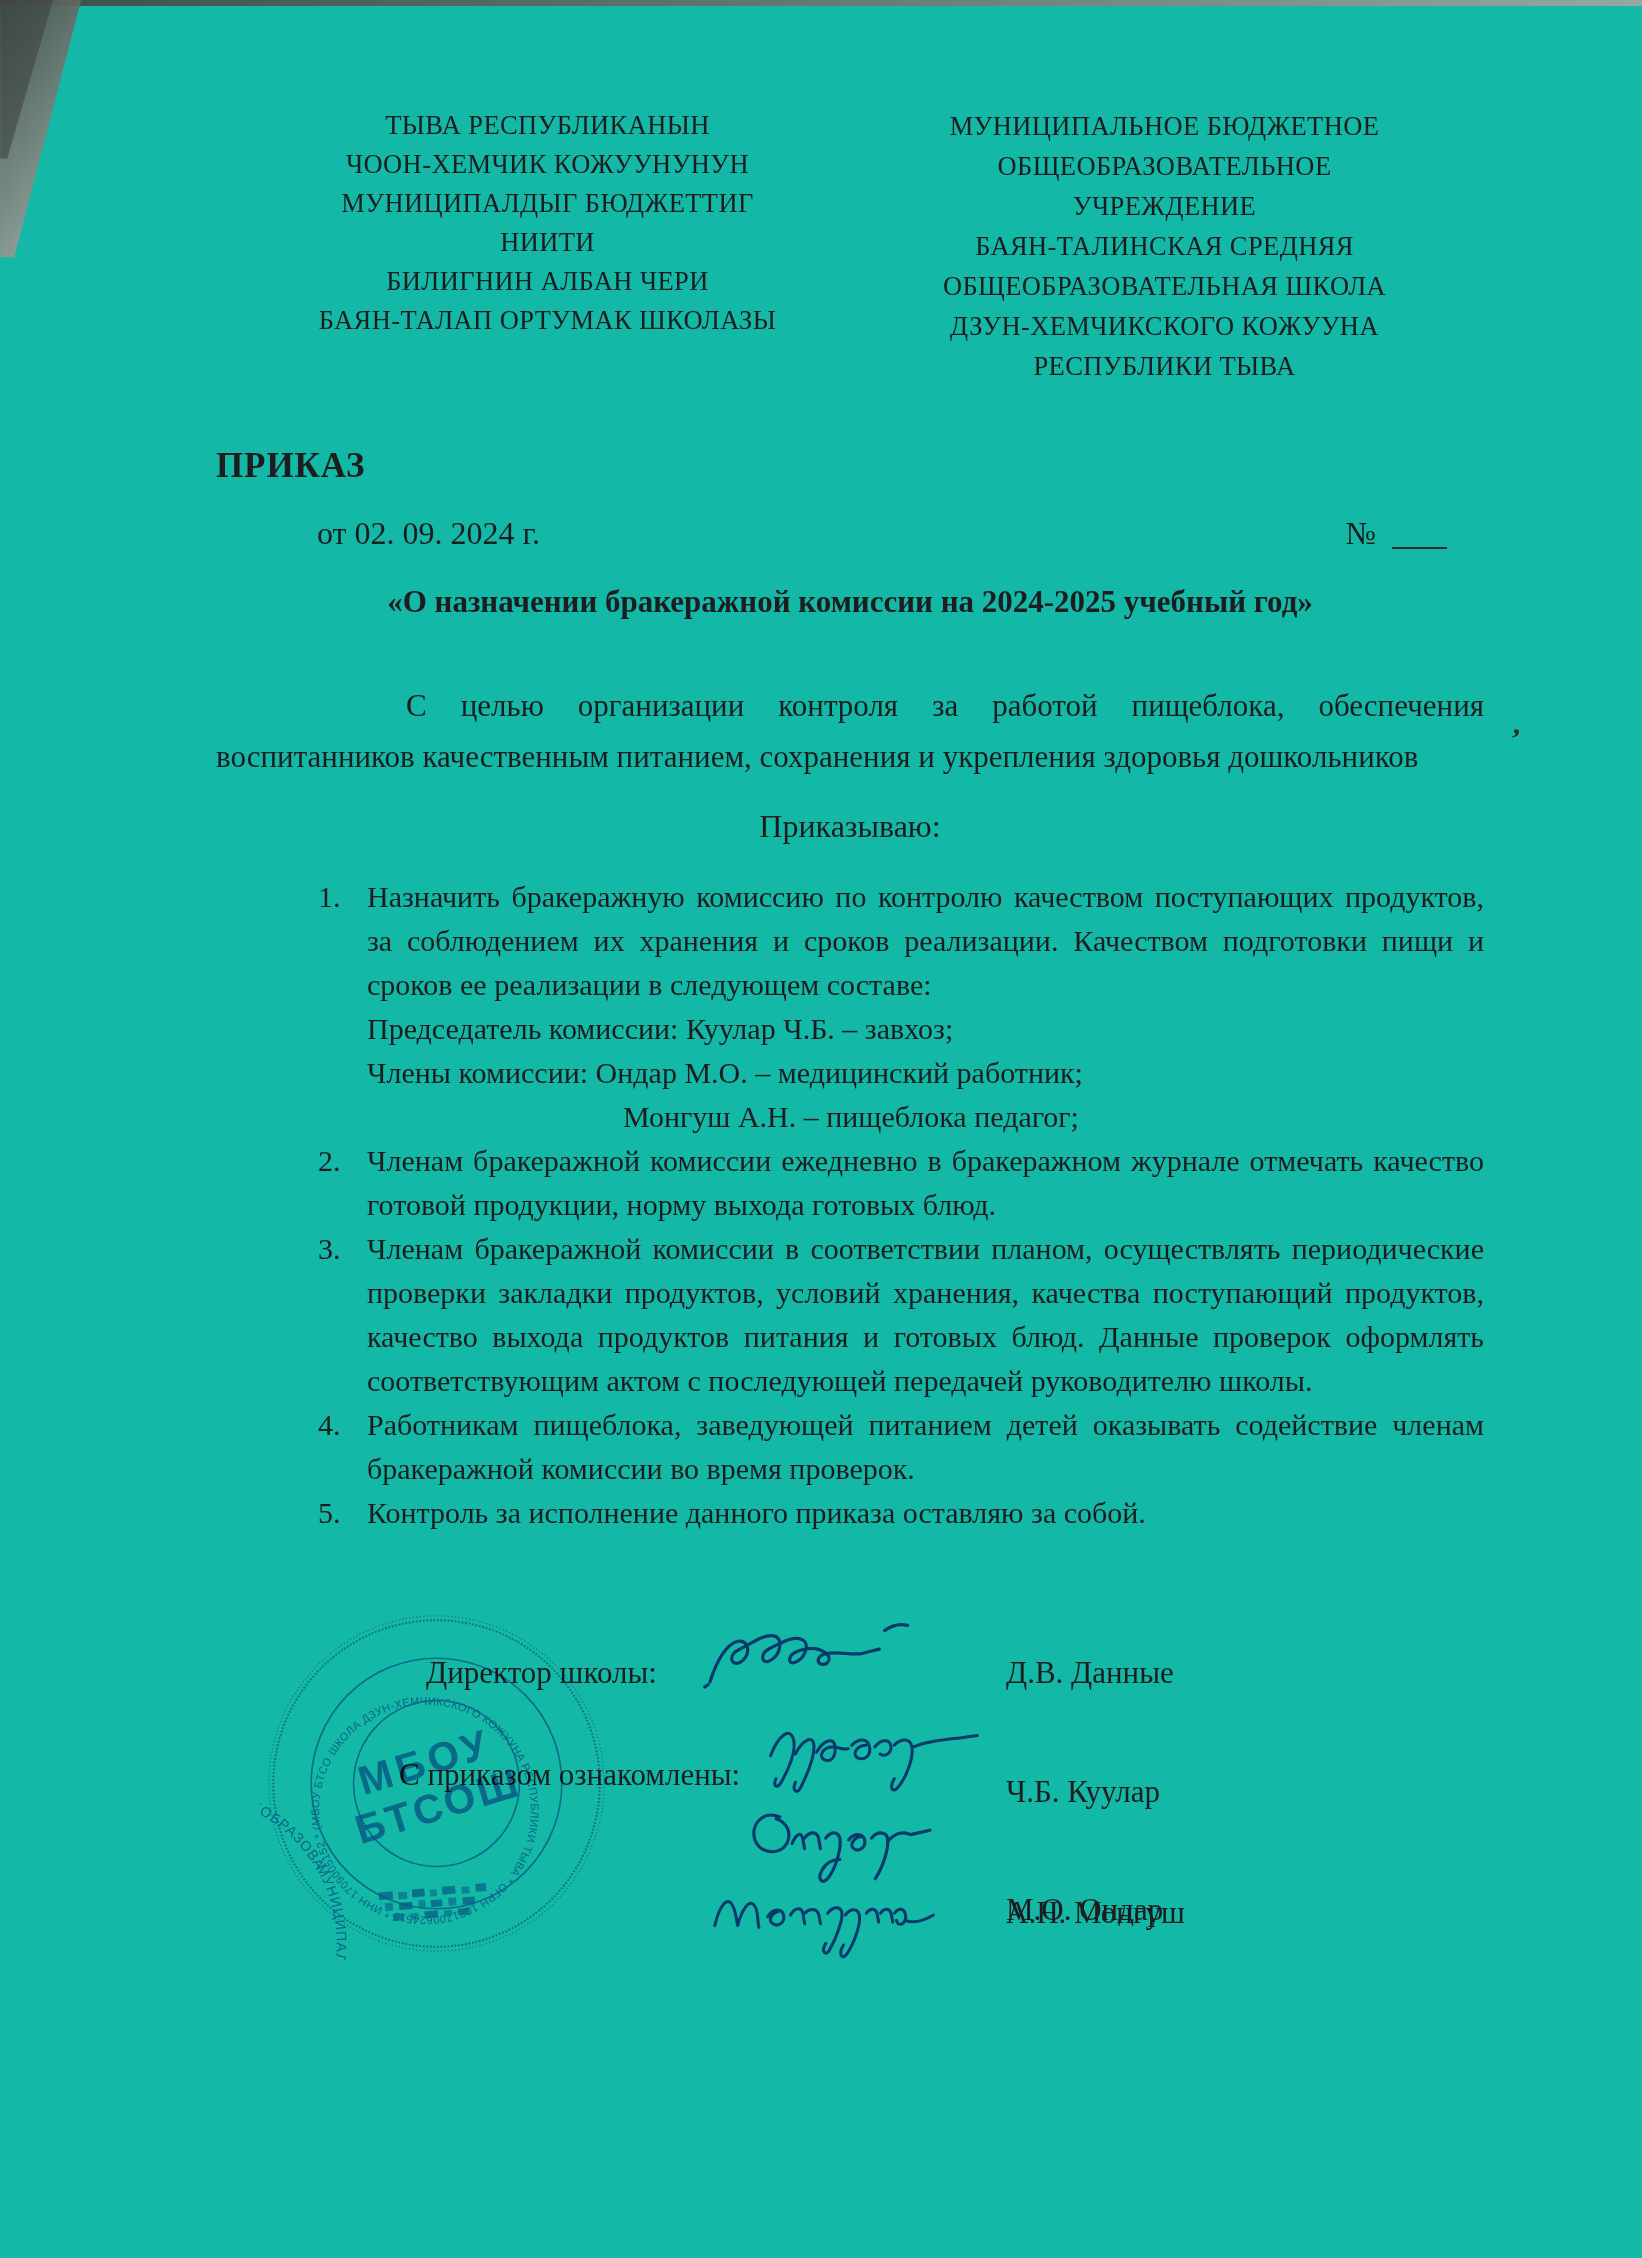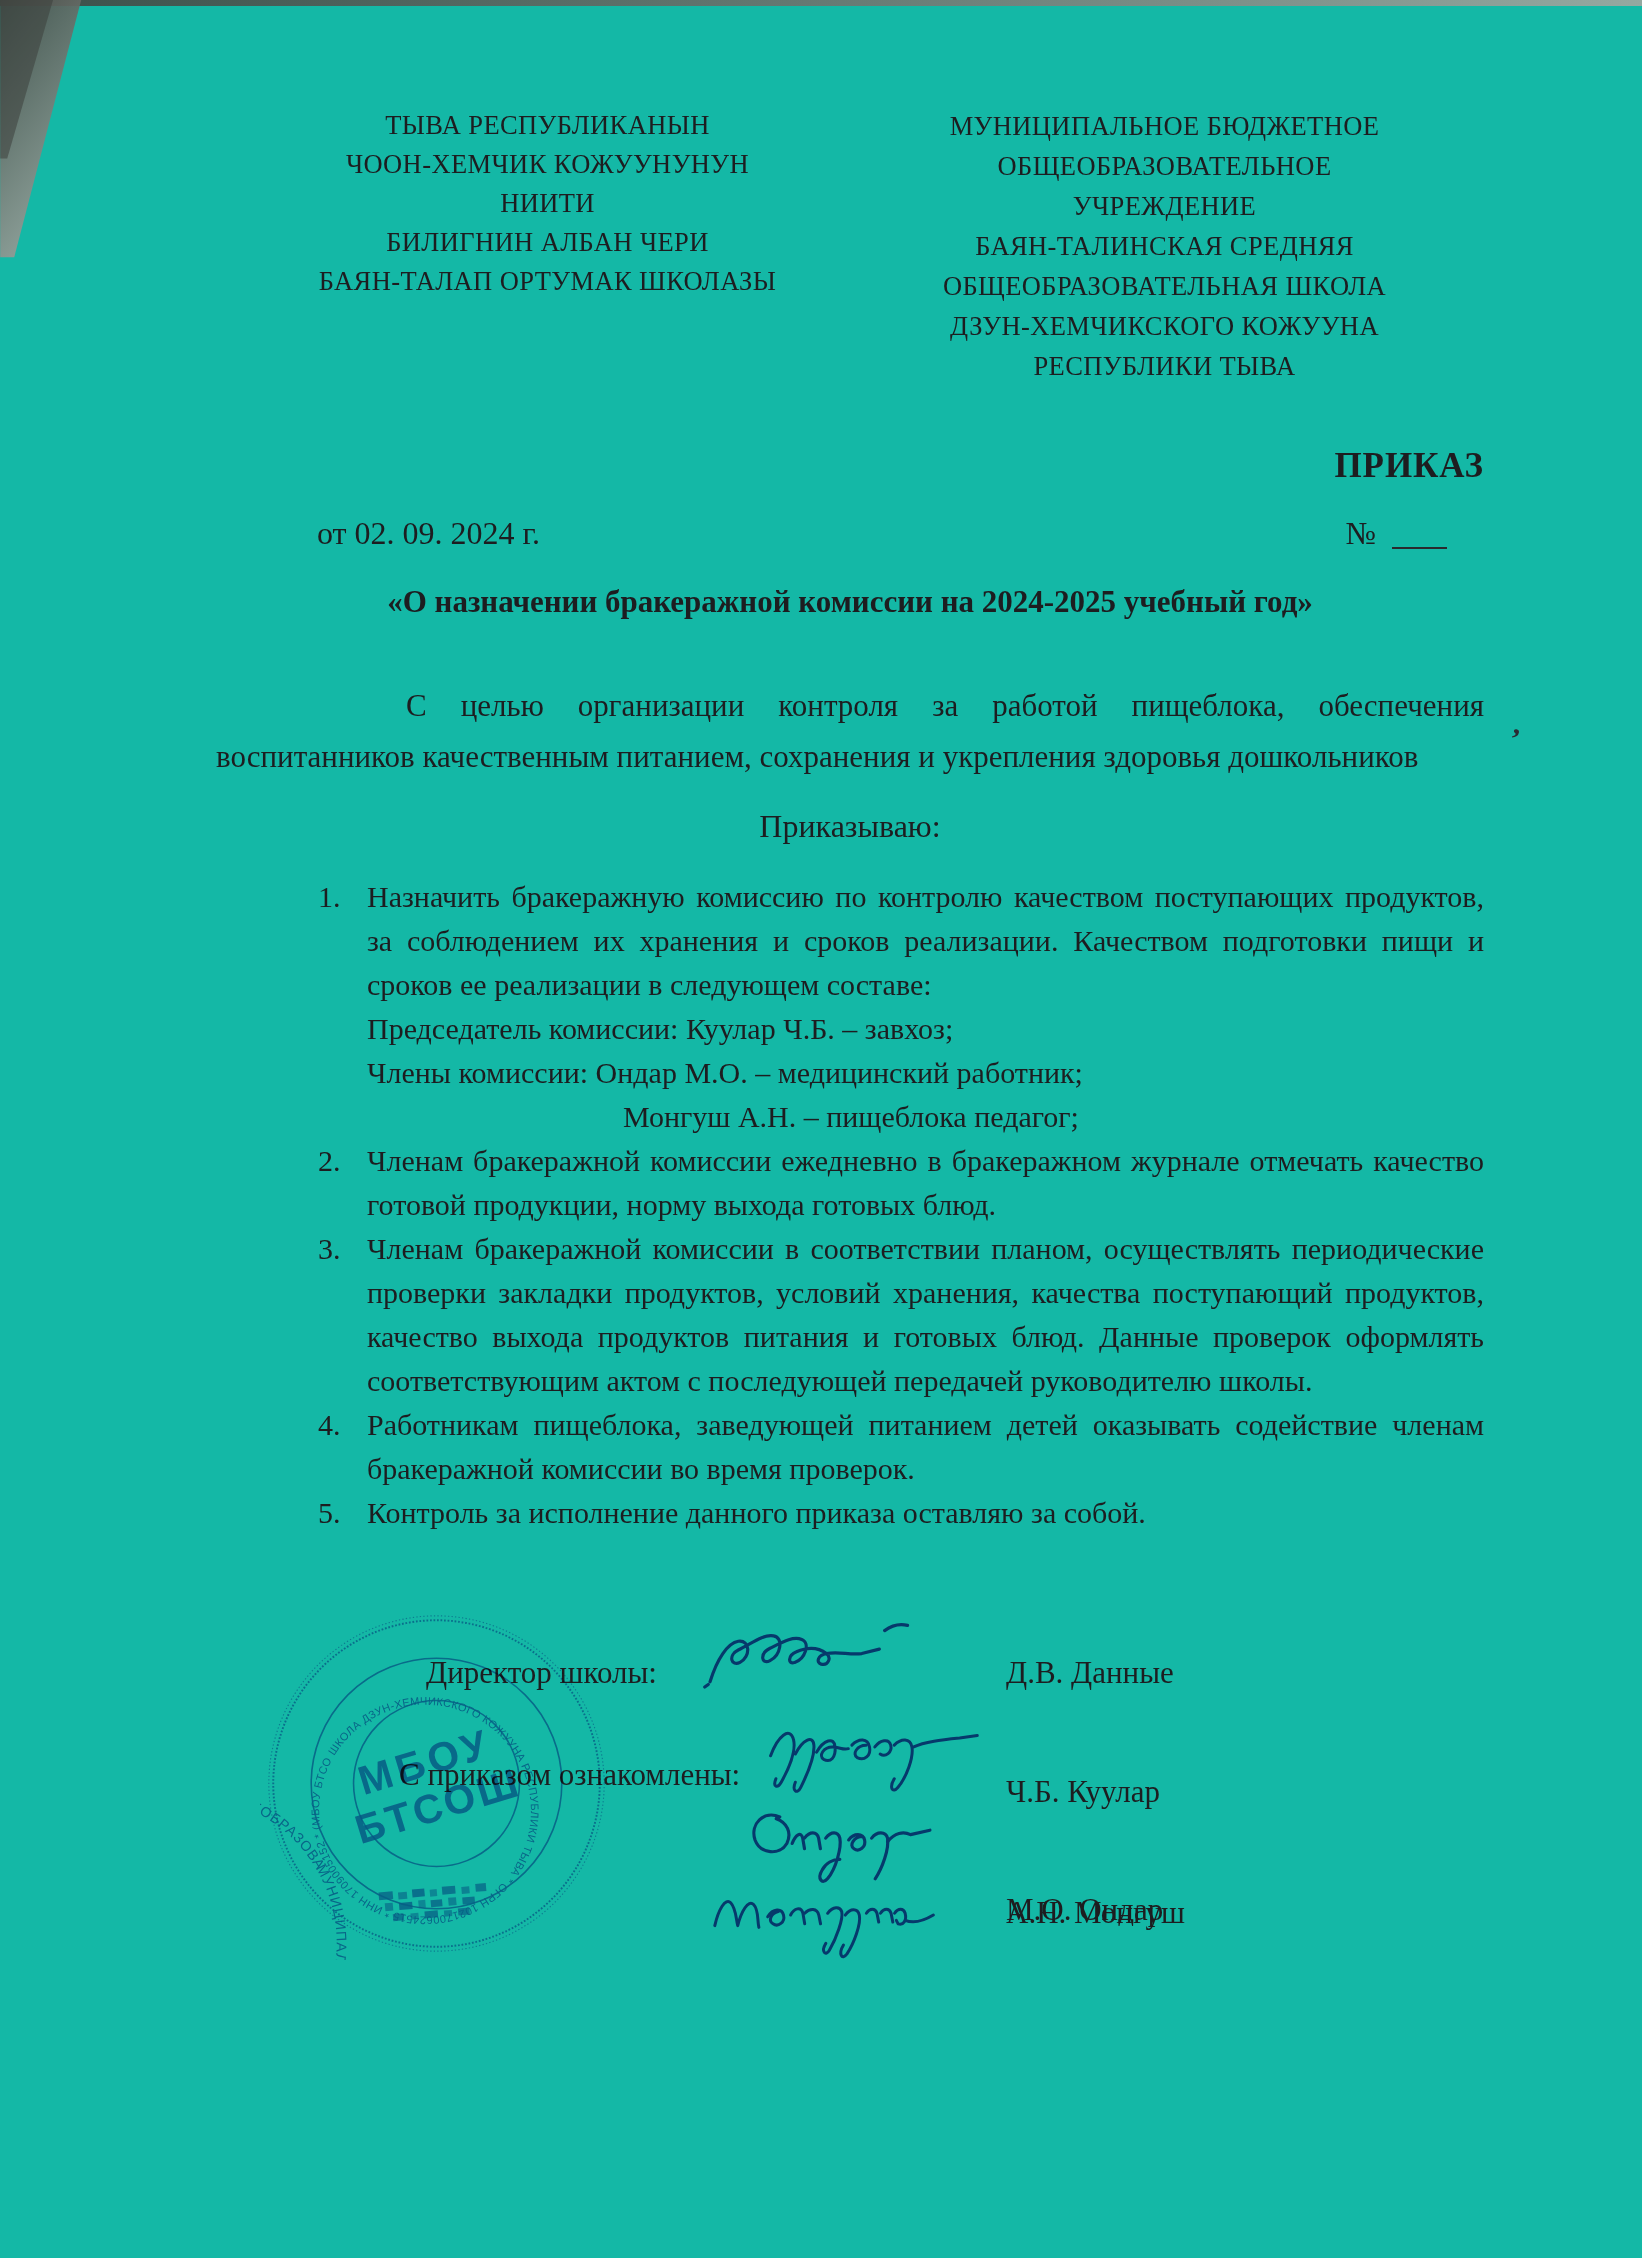--- a/index.html
+++ b/index.html
@@ -15,21 +15,21 @@
     opacity:.9;
   }
   .corner-artifact { position:absolute; top:0; left:0; }
 
   .lh-col { position:absolute; top:106px; text-align:center;
             font-size:26.5px; line-height:39px; letter-spacing:0.4px; }
   .lh-left  { left:265px;  width:565px; }
   .lh-right { left:900px; width:529px; line-height:40px; }
 
   .title { position:absolute; top:446px; left:216px; width:1268px;
-           text-align:right; font-size:35px; font-weight:bold; letter-spacing:0.9px; }
+           text-align:left; font-size:35px; font-weight:bold; letter-spacing:0.9px; }
 
   .date-row { position:absolute; top:515px; left:216px; width:1268px; font-size:32px; }
   .date-value { position:absolute; left:101px; top:0; }
   .number-block { position:absolute; right:37px; top:0; }
   .blank-line { display:inline-block; width:55px; border-bottom:2.6px solid #2a2a2e;
                 margin-left:16px; vertical-align:-5.3px; }
 
   .subject { position:absolute; top:584px; left:216px; width:1268px;
              text-align:center; font-size:31px; font-weight:bold; }
 
@@ -71,20 +71,21 @@
           <stop offset="1" stop-color="#9aa09a"></stop>
       </linearGradient>
     </defs>
     <polygon points="0,0 92,0 16,292 0,292" fill="url(#cg)" opacity="0.92"></polygon>
     <polygon points="0,0 60,0 8,180 0,180" fill="#3c403c" opacity="0.55"></polygon>
   </svg>
 
   <div class="lh-col lh-left">
     <div>ТЫВА РЕСПУБЛИКАНЫН</div>
     <div>ЧООН-ХЕМЧИК КОЖУУНУНУН</div>
+    <div>МУНИЦИПАЛДЫГ БЮДЖЕТТИГ</div>
     <div>НИИТИ</div>
     <div>БИЛИГНИН АЛБАН ЧЕРИ</div>
     <div>БАЯН-ТАЛАП ОРТУМАК ШКОЛАЗЫ</div>
   </div>
   <div class="lh-col lh-right">
     <div>МУНИЦИПАЛЬНОЕ БЮДЖЕТНОЕ</div>
     <div>ОБЩЕОБРАЗОВАТЕЛЬНОЕ</div>
     <div>УЧРЕЖДЕНИЕ</div>
     <div>БАЯН-ТАЛИНСКАЯ СРЕДНЯЯ</div>
     <div>ОБЩЕОБРАЗОВАТЕЛЬНАЯ ШКОЛА</div>

